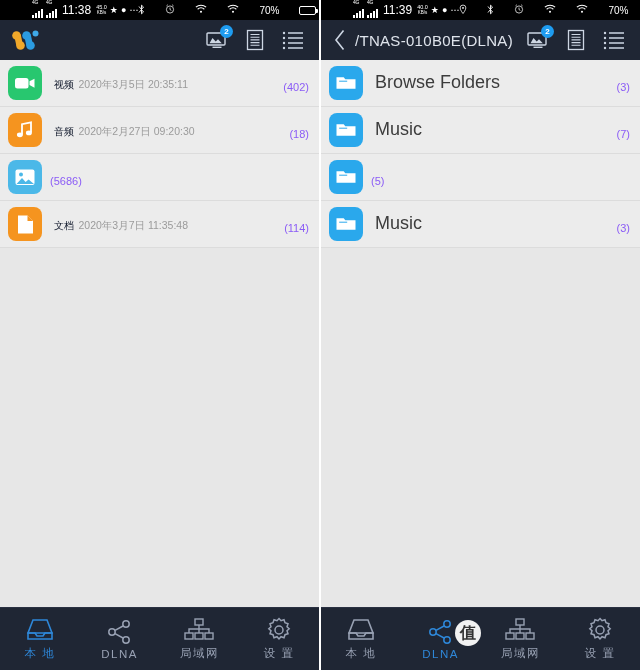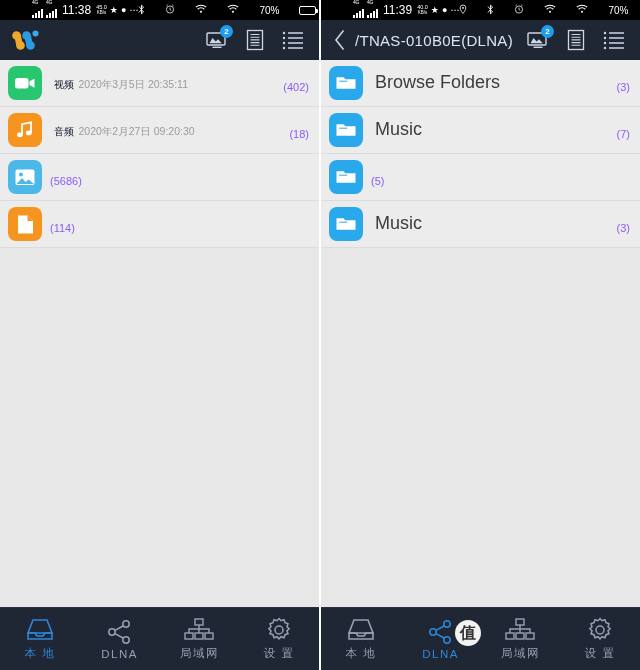--- a/index.html
+++ b/index.html
@@ -444,20 +444,24 @@
         <span class="row-count">(5686)</span>
       </div>
 
       <div class="row">
         <span class="row-icon" style="background:#f5941f">
           <svg width="19" height="21" viewBox="0 0 19 21">
               <path d="M2 1.5h9.5L17 7v12.5H2z" fill="#fff"></path>
               <path d="M11.5 1.5V7H17" fill="#f5941f"></path>
             </svg>
         </span>
+        <span class="row-text">
+          <span class="row-title">文档</span>
+          <span class="row-sub">2020年3月7日 11:35:48</span>
+        </span>
         <span class="row-count">(114)</span>
       </div>
 
     </div>
 
     <div class="bottomnav">
       <div class="navitem active">
         <span class="nav-ico">
           <svg width="30" height="24" viewBox="0 0 30 24">
               <path d="M8 2h14l5 13H3z" stroke="#2e87d8" stroke-width="1.6" fill="none"></path>

